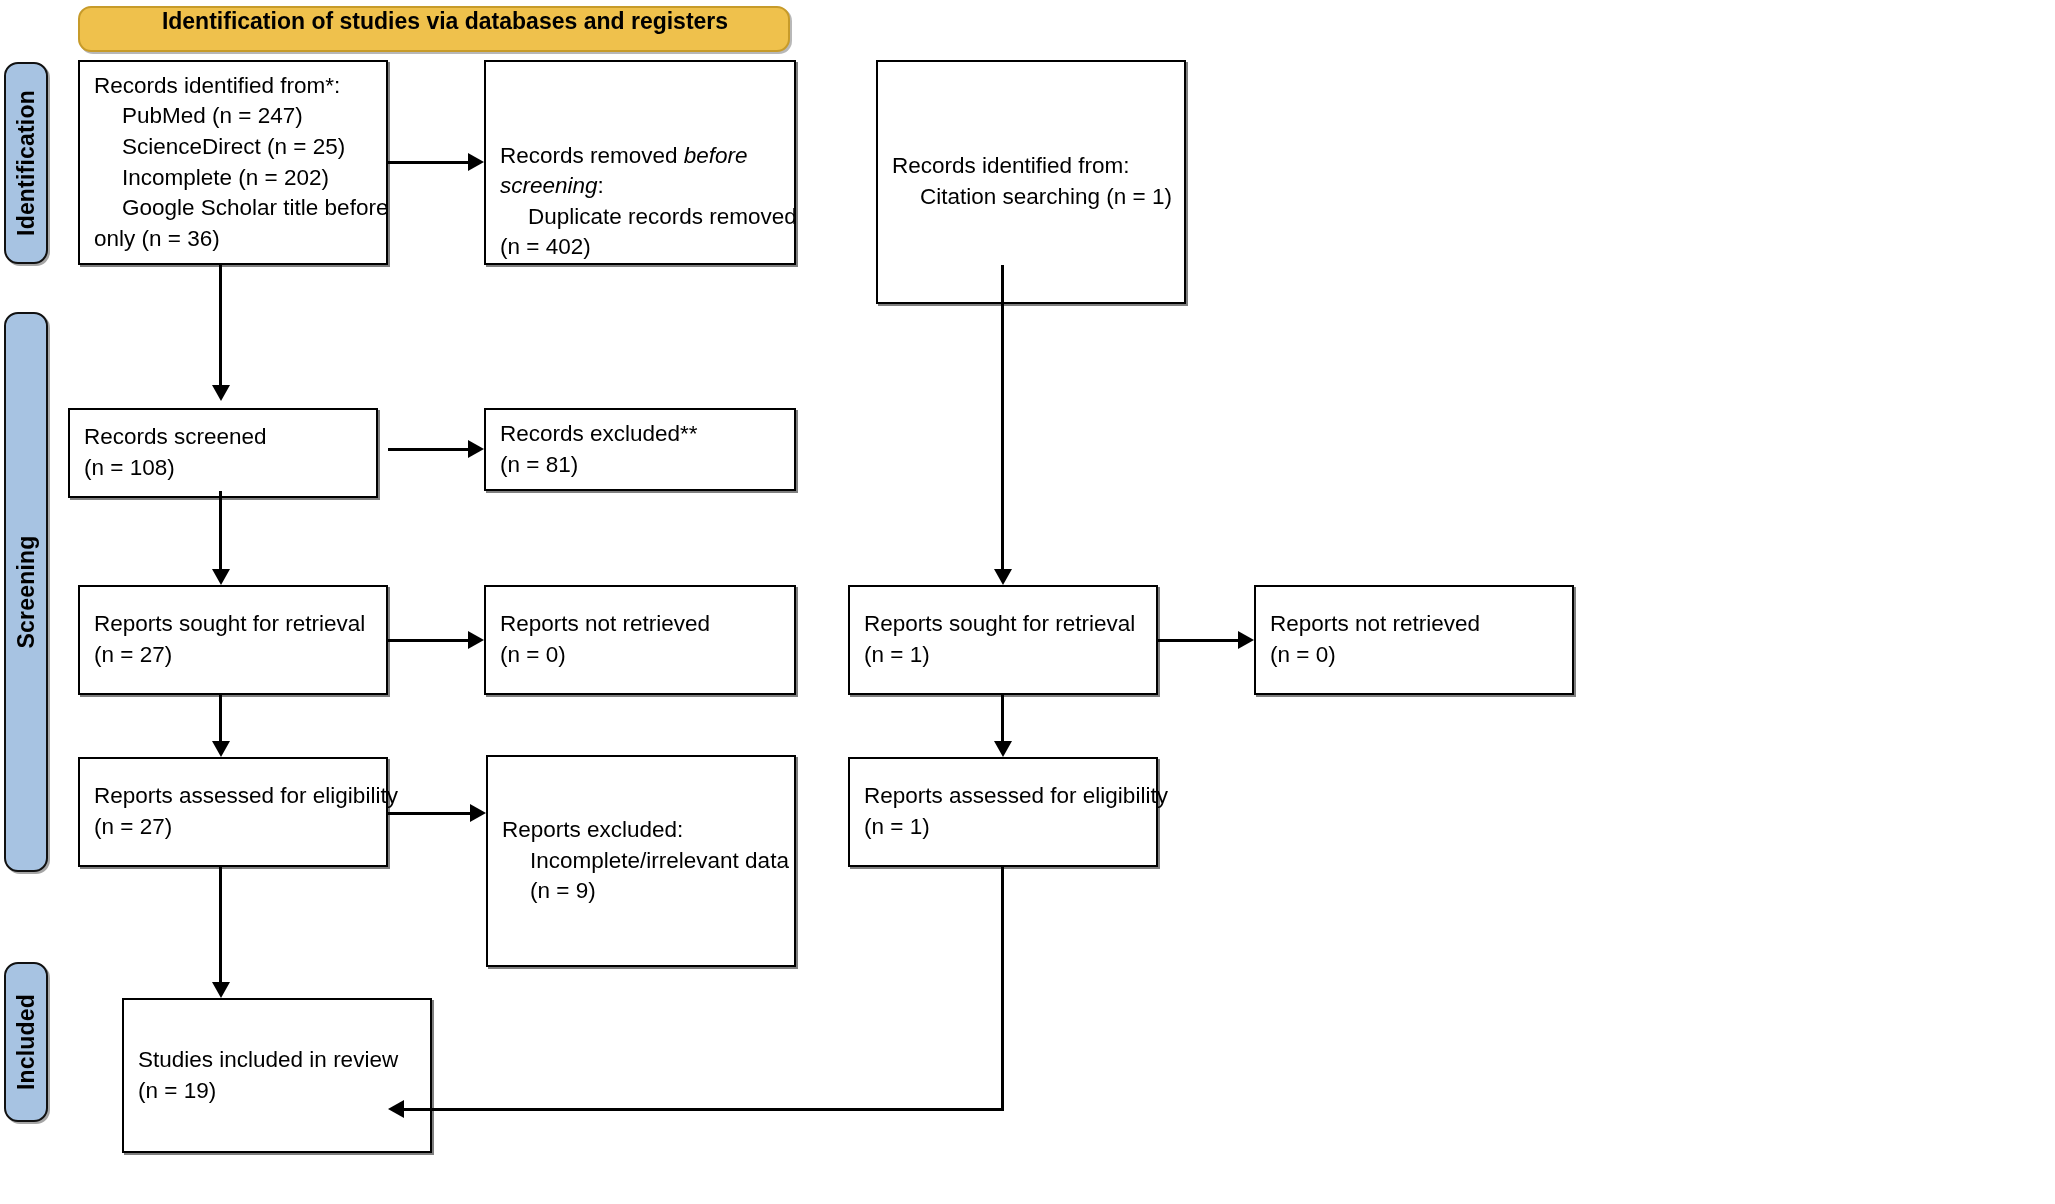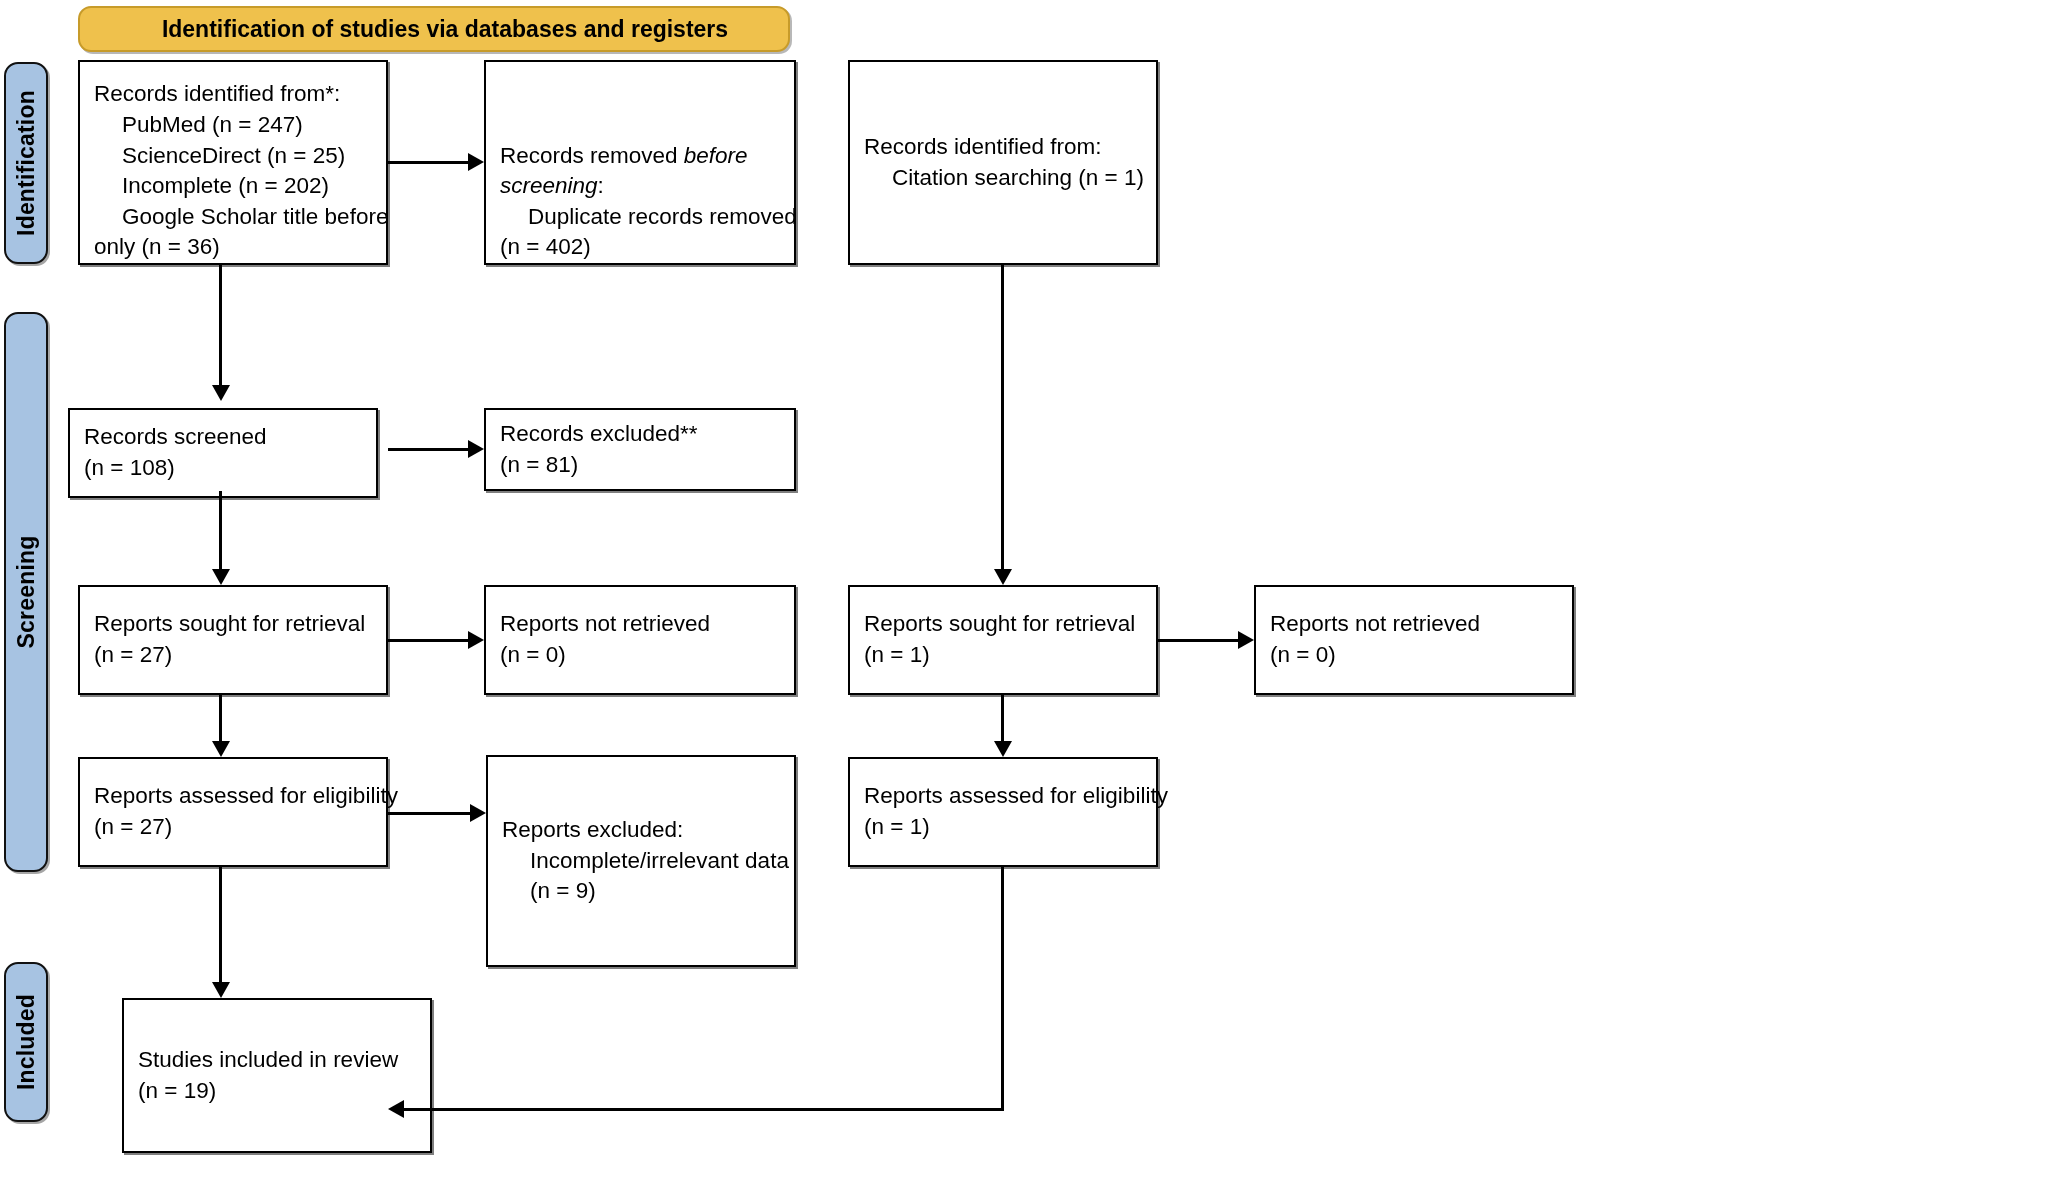--- a/index.html
+++ b/index.html
@@ -39,21 +39,21 @@
 
   
   .section-header {
     position: absolute;
     background: #efc14c;
     border: 2px solid #c79b2a;
     border-radius: 13px;
     box-sizing: border-box;
     box-shadow: 2px 2px 0 rgba(0,0,0,0.28);
     display: flex;
-    align-items: center;
+    align-items: flex-start;
     justify-content: center;
     text-align: center;
     font-weight: bold;
     font-size: 23px;
     color: #000000;
     padding-left: 22px;
   }
 
   
   .flow-box {
@@ -127,21 +127,21 @@
   </div>
 
   <div class="stage-label" style="left:4px; top:312px; width:44px; height:560px;">
     <span class="vtext">Screening</span>
   </div>
 
   <div class="stage-label" style="left:4px; top:962px; width:44px; height:160px;">
     <span class="vtext">Included</span>
   </div>
 
-  <div class="flow-box" style="left:78px; top:60px; width:310px; height:205px;justify-content:flex-end;">
+  <div class="flow-box" style="left:78px; top:60px; width:310px; height:205px;">
     <div class="lines">
       <div class="ln">Records identified from*:</div>
       <div class="ln indent"><span>PubMed (</span><span class="b">n = 247</span><span>)</span></div>
       <div class="ln indent"><span>ScienceDirect (</span><span class="b">n = 25</span><span>)</span></div>
       <div class="ln indent"><span>Incomplete (</span><span class="b">n = 202</span><span>)</span></div>
       <div class="ln indent">Google Scholar title before</div>
       <div class="ln"><span>only (</span><span class="b">n = 36</span><span>)</span></div>
     </div>
   </div>
 
@@ -221,21 +221,21 @@
   <div class="vline" style="left:219px; top:867px; height:115px;"></div>
   <div class="arrow-down" style="left:212px; top:982px;"></div>
 
   <div class="flow-box" style="left:78px; top:998px; width:310px; height:155px;margin-left:44px;">
     <div class="lines">
       <div class="ln">Studies included in review</div>
       <div class="ln"><span>(</span><span class="b">n = 19</span><span>)</span></div>
     </div>
   </div>
 
-  <div class="flow-box" style="left:848px; top:60px; width:310px; height:205px;">
+  <div class="flow-box" style="left:876px; top:60px; width:310px; height:244px;">
     <div class="lines">
       <div class="ln">Records identified from:</div>
       <div class="ln indent"><span>Citation searching (</span><span class="b">n = 1</span><span>)</span></div>
     </div>
   </div>
 
   <div class="vline" style="left:1001px; top:265px; height:304px;"></div>
   <div class="arrow-down" style="left:994px; top:569px;"></div>
 
   <div class="flow-box" style="left:848px; top:585px; width:310px; height:110px;">

